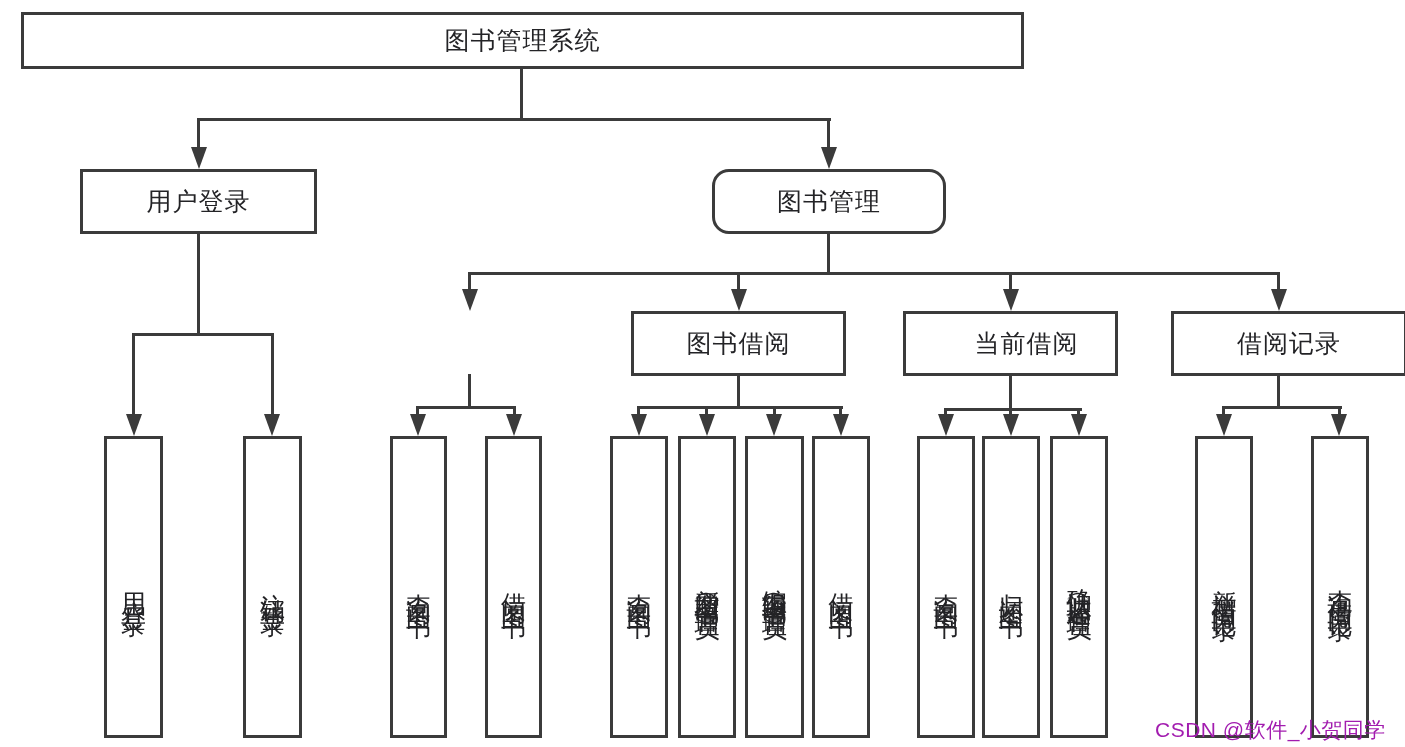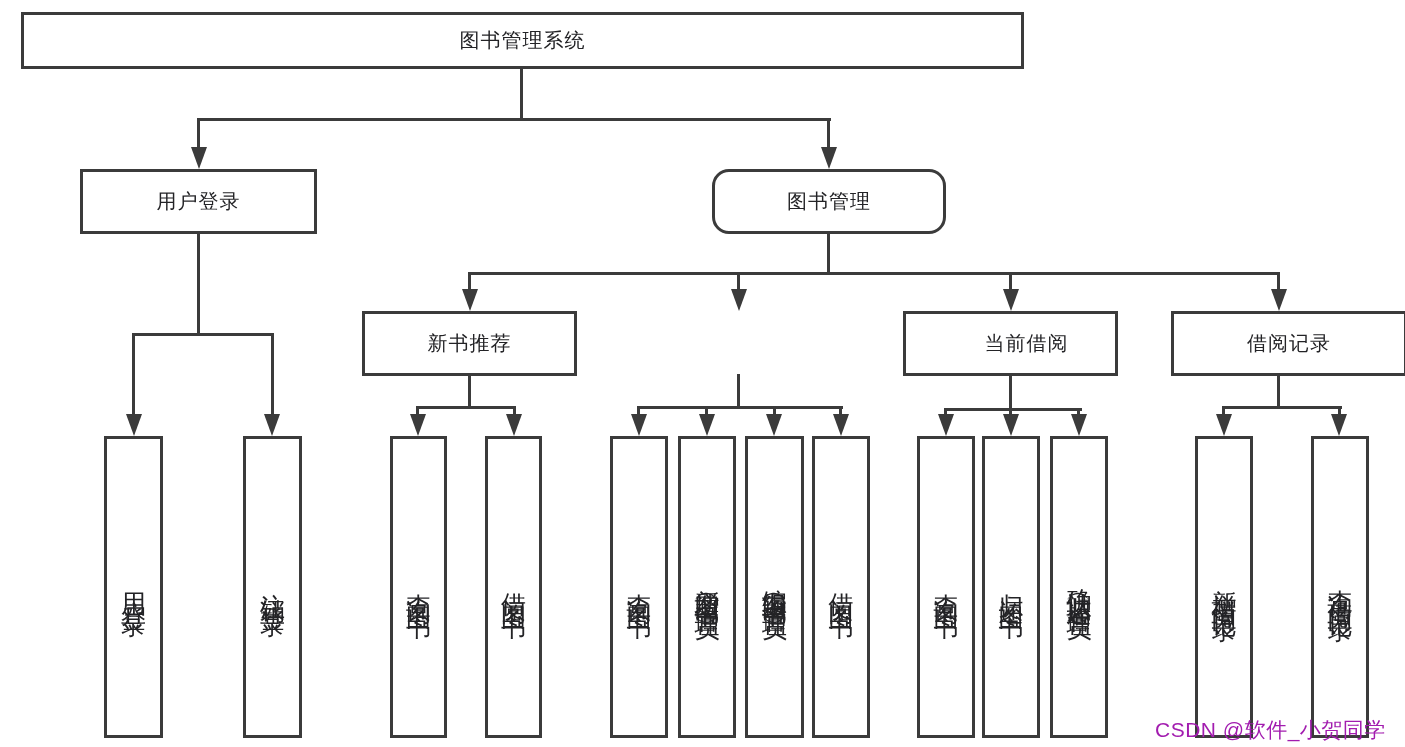--- a/index.html
+++ b/index.html
@@ -13,21 +13,21 @@
   
   .box{
     position:absolute;
     box-sizing:border-box;
     border:3px solid #3b3b3b;
     background:#ffffff;
     display:flex;
     align-items:center;
     justify-content:center;
     color:#232326;
-    font-size:20px;
+    font-size:25px;
     letter-spacing:1px;
     white-space:nowrap;
   }
   .leaf{
     position:absolute;
     box-sizing:border-box;
     border:3px solid #3b3b3b;
     background:#ffffff;
     display:flex;
     align-items:center;
@@ -99,22 +99,22 @@
   <div class="hline" style="left:468px;top:272px;width:812px;"></div>
   <div class="vline" style="left:468px;top:272px;height:19px;"></div>
   <div class="ah" style="left:462px;top:289px;"></div>
   <div class="vline" style="left:737px;top:272px;height:19px;"></div>
   <div class="ah" style="left:731px;top:289px;"></div>
   <div class="vline" style="left:1009px;top:272px;height:19px;"></div>
   <div class="ah" style="left:1003px;top:289px;"></div>
   <div class="vline" style="left:1277px;top:272px;height:19px;"></div>
   <div class="ah" style="left:1271px;top:289px;"></div>
 
-  <div class="box" style="left:362px;top:311px;width:215px;height:65px;">
-    <span>新书推荐</span>
+  <div class="box" style="left:631px;top:311px;width:215px;height:65px;">
+    <span>图书借阅</span>
   </div>
   <div class="box" style="left:903px;top:311px;width:215px;height:65px;padding-left:32px;">
     <span>当前借阅</span>
   </div>
   <div class="box" style="left:1171px;top:311px;width:236px;height:65px;">
     <span>借阅记录</span>
   </div>
 
   <div class="vline" style="left:468px;top:374px;height:35px;"></div>
   <div class="hline" style="left:416px;top:406px;width:100px;"></div>

